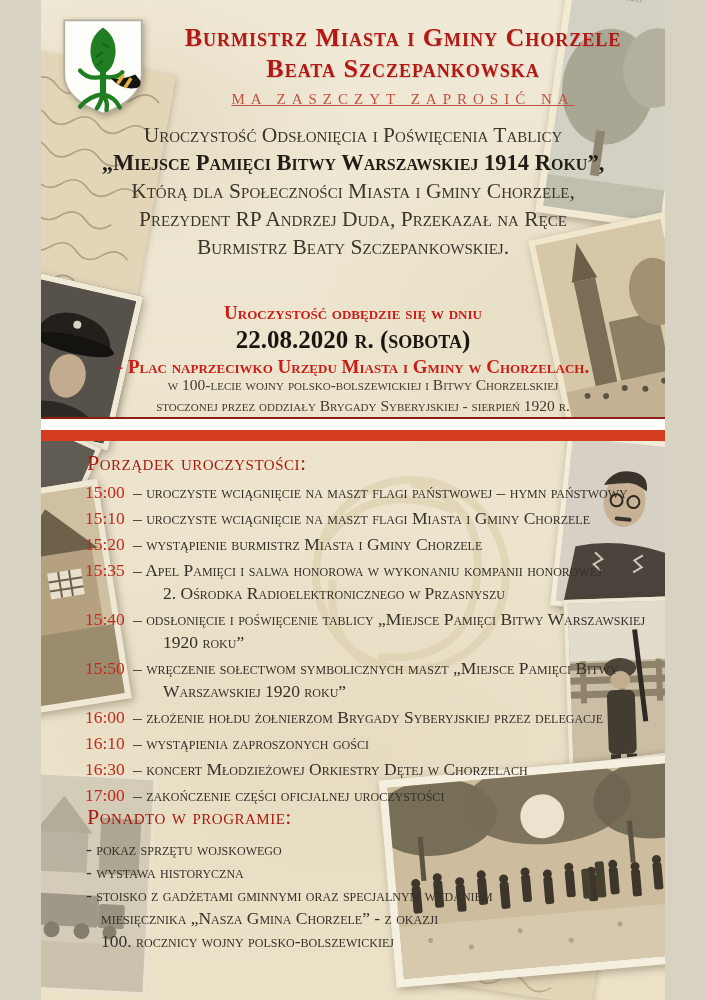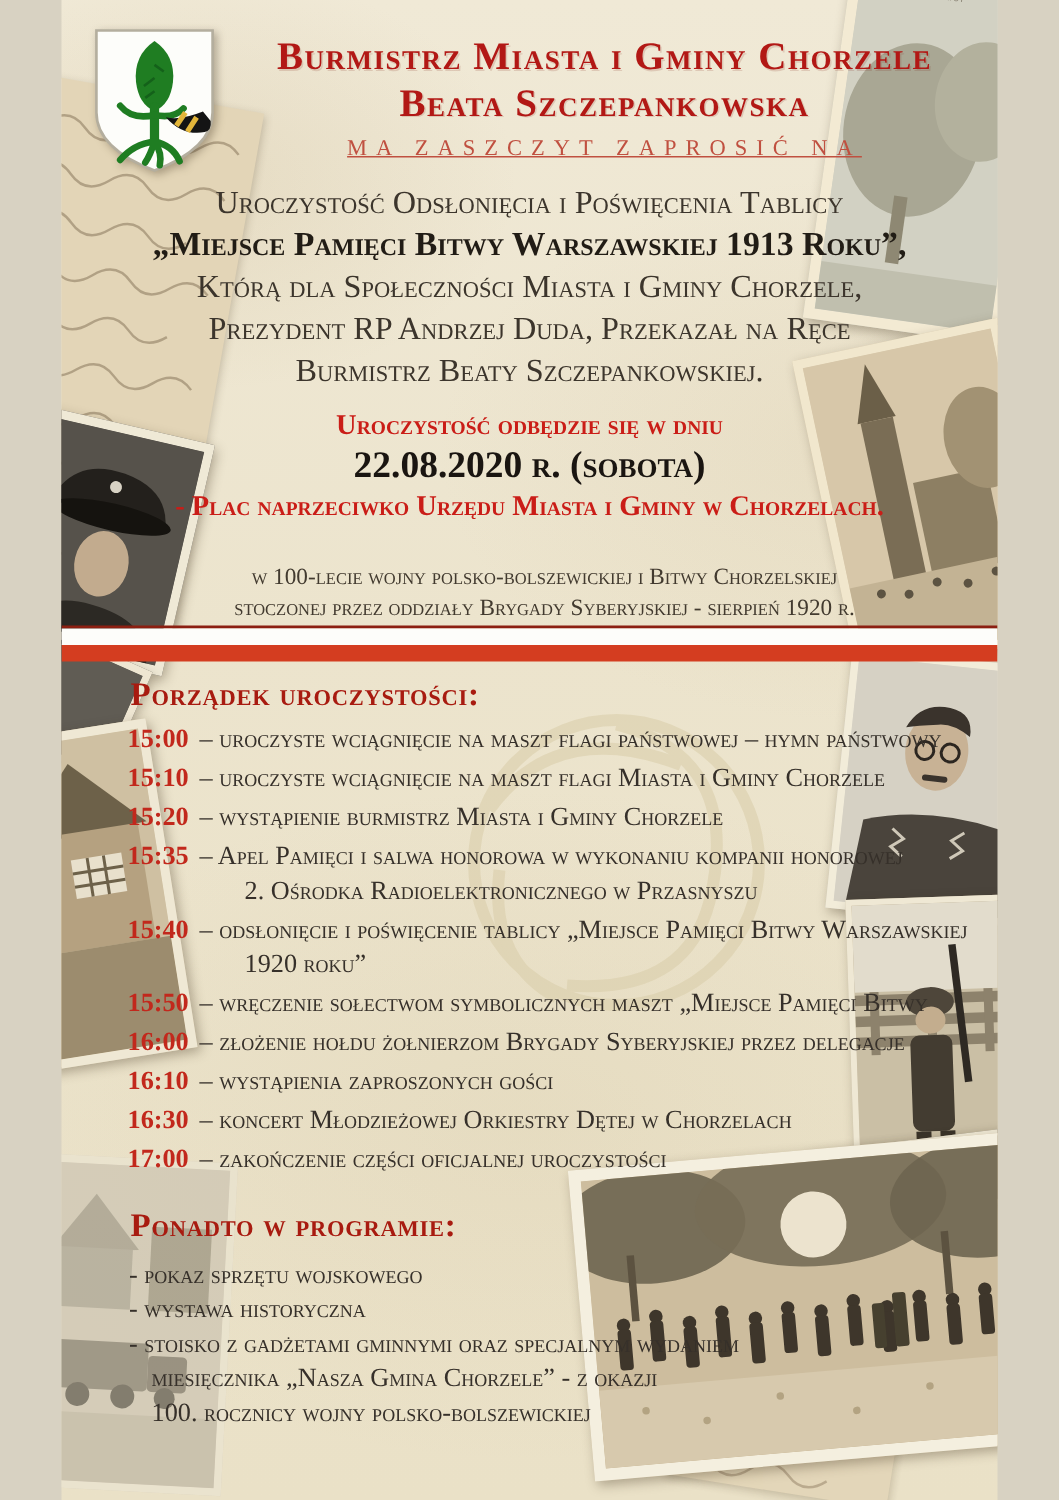--- a/index.html
+++ b/index.html
@@ -31,31 +31,31 @@
   .crest{position:absolute; left:18px; top:16px; width:88px; height:102px; z-index:5;
          filter:drop-shadow(2px 2px 3px rgba(60,45,25,.35));}
   
   .tblock{position:absolute; z-index:6; text-align:center;}
   .hdr{left:108px; right:8px; top:22px;}
   .hdr .l1,.hdr .l2{font-size:26px; font-weight:bold; color:#b21815; letter-spacing:1px; line-height:31px;
                     text-shadow:1px 1px 0 rgba(120,20,10,.15);}
   .hdr .l3{font-size:15px; color:#c05040; letter-spacing:6px; margin-top:7px;text-decoration:underline;}
   .intro{left:34px; right:34px; top:121px; color:#3c352c; font-size:21.5px; line-height:28px;}
   .intro .b{font-size:22.5px; font-weight:bold; color:#211c15;}
-  .event{left:30px; right:30px; top:272px;}
+  .event{left:30px; right:30px; top:301px;}
   .event .when{font-size:19px; font-weight:bold; color:#ca1d17; line-height:23px;}
   .event .date{font-size:25px; font-weight:bold; color:#1a1511; line-height:31px;}
   .event .place{font-size:19px; font-weight:bold; color:#ca1d17; line-height:24px;}
   .anniv{left:60px; right:40px; top:374px; font-size:15.5px; color:#423a2f; line-height:21px;}
-  .sec-h{position:absolute; z-index:6; left:46px; font-size:22px; font-weight:bold; color:#a81b10; letter-spacing:.5px;}
+  .sec-h{position:absolute; z-index:6; left:46px; font-size:22px; font-weight:normal; color:#a81b10; letter-spacing:.5px;}
   .sec-h.h1{top:450px;} .sec-h.h2{top:804px;}
   .schedule{position:absolute; z-index:6; left:44px; right:14px; top:481px; font-size:17.5px; color:#36302a;}
   .schedule .item{margin-bottom:3px;}
   .schedule .l1{display:flex; line-height:23px;}
-  .schedule .time{color:#c2281c; font-weight:700; width:48px; flex:0 0 48px; font-variant:normal;}
+  .schedule .time{color:#c2281c; font-weight:400; width:48px; flex:0 0 48px; font-variant:normal;}
   .schedule .txt{flex:1;}
   .schedule .l2{padding-left:78px; line-height:23px;}
   .extras{position:absolute; z-index:6; left:45px; right:120px; top:838px; font-size:17.5px; color:#36302a; line-height:23px;}
   .extras .indent{padding-left:15px;}
 </style>
 </head>
 <body>
 
 <div class="poster">
 
@@ -282,21 +282,21 @@
   </div>
 
   <div class="tblock hdr">
     <div class="l1 sc">Burmistrz Miasta i Gminy Chorzele</div>
     <div class="l2 sc">Beata Szczepankowska</div>
     <div class="l3">MA ZASZCZYT ZAPROSIĆ NA</div>
   </div>
 
   <div class="tblock intro sc">
     <div>Uroczystość Odsłonięcia i Poświęcenia Tablicy</div>
-    <div class="b">„Miejsce Pamięci Bitwy Warszawskiej 1913 Roku”,</div>
+    <div class="b">„Miejsce Pamięci Bitwy Warszawskiej 1914 Roku”,</div>
     <div>Którą dla Społeczności Miasta i Gminy Chorzele,</div>
     <div>Prezydent RP Andrzej Duda, Przekazał na Ręce</div>
     <div>Burmistrz Beaty Szczepankowskiej.</div>
   </div>
 
   <div class="tblock event sc">
     <div class="when">Uroczystość odbędzie się w dniu</div>
     <div class="date">22.08.2020 r. (sobota)</div>
     <div class="place">- Plac naprzeciwko Urzędu Miasta i Gminy w Chorzelach.</div>
   </div>
@@ -338,20 +338,21 @@
           <span class="time">15:40</span>
           <span class="txt sc">– odsłonięcie i poświęcenie tablicy „Miejsce Pamięci Bitwy Warszawskiej</span>
         </div>
       <div class="l2 sc">1920 roku”</div>
     </div>
     <div class="item">
       <div class="l1">
           <span class="time">15:50</span>
           <span class="txt sc">– wręczenie sołectwom symbolicznych maszt „Miejsce Pamięci Bitwy</span>
         </div>
+      <div class="l2 sc">Warszawskiej 1920 roku”</div>
     </div>
     <div class="item">
       <div class="l1">
           <span class="time">16:00</span>
           <span class="txt sc">– złożenie hołdu żołnierzom Brygady Syberyjskiej przez delegacje</span>
         </div>
     </div>
     <div class="item">
       <div class="l1">
           <span class="time">16:10</span>

